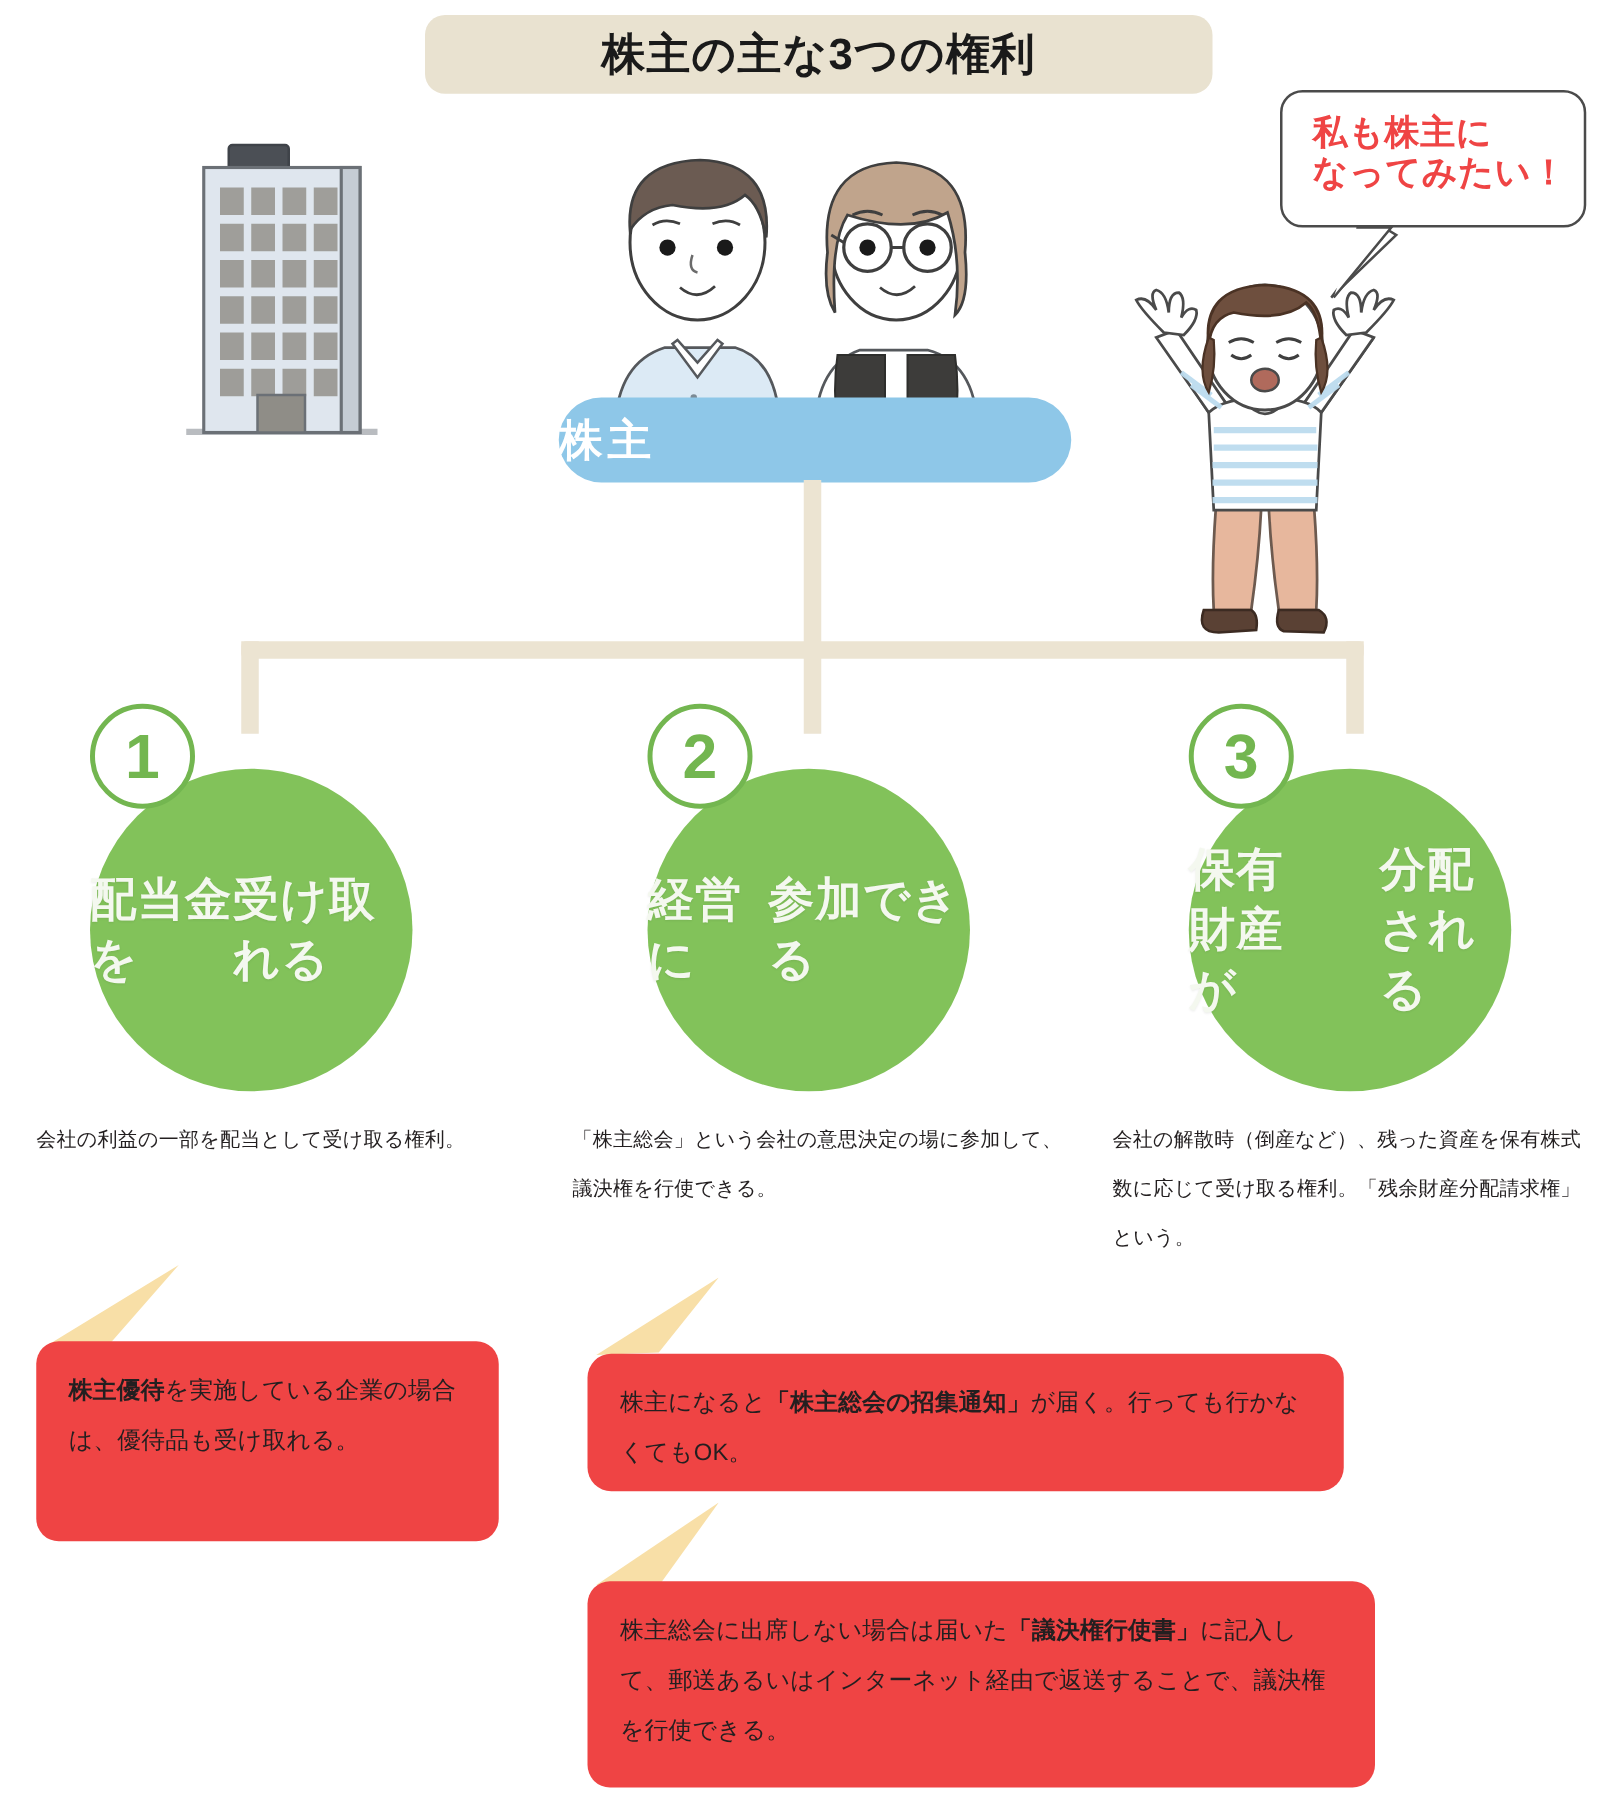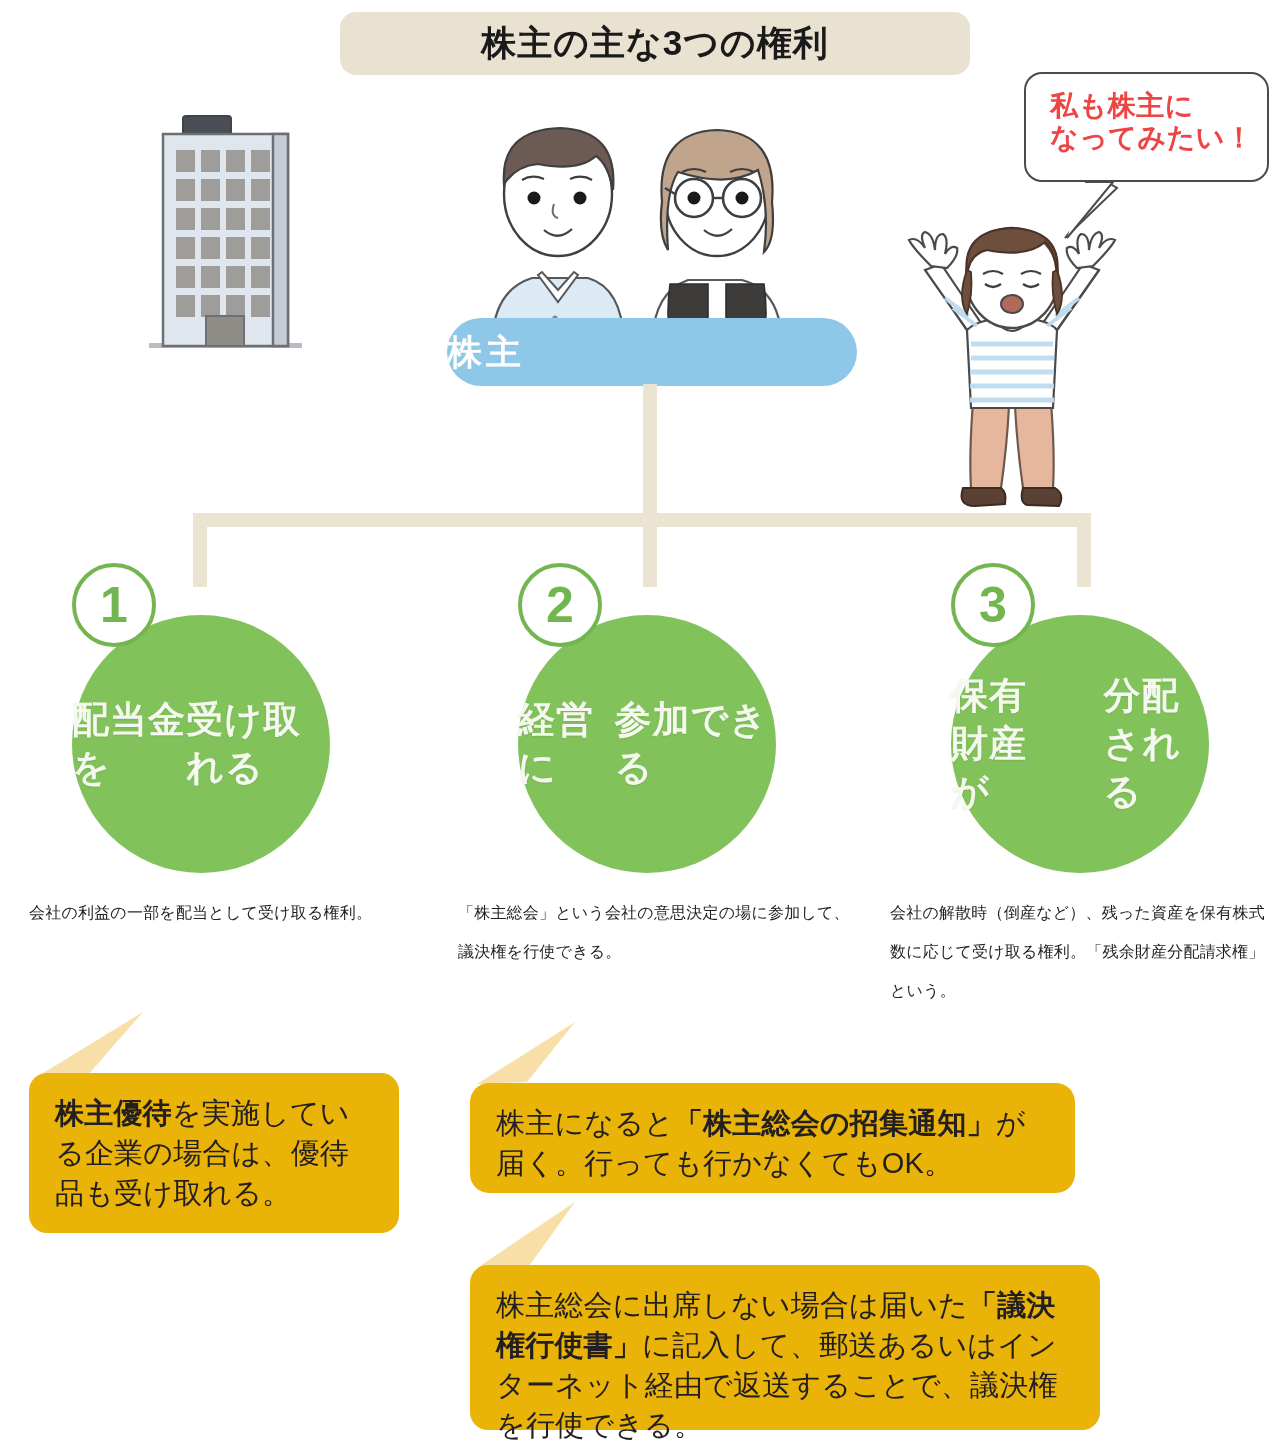--- a/index.html
+++ b/index.html
@@ -67,23 +67,23 @@
   .desc{
     position:absolute;font-size:16px;line-height:39px;color:#231f20;
     letter-spacing:.2px;width:400px;font-weight:500;
   }
   #desc1{left:14px;top:893px;width:390px;}
   #desc2{left:443px;top:893px;width:392px;}
   #desc3{left:875px;top:893px;width:388px;}
 
   
   .callout{
-    position:absolute;background:#eab308;border-radius:18px;
+    position:absolute;background:#ef4444;border-radius:18px;
     box-sizing:border-box;padding:20px 26px;
-    font-size:29px;line-height:40px;color:#231f20;letter-spacing:.2px;
+    font-size:19px;line-height:40px;color:#231f20;letter-spacing:.2px;
   }
   .callout b{font-weight:bold;}
   #callout1{left:14px;top:1073px;width:370px;height:160px;}
   #callout2{left:455px;top:1083px;width:605px;height:110px;border-radius:19px;}
   #callout3{left:455px;top:1265px;width:630px;height:165px;}
   .tail{position:absolute;}
 
   
   #building{position:absolute;left:128px;top:108px;width:165px;height:250px;}
 

